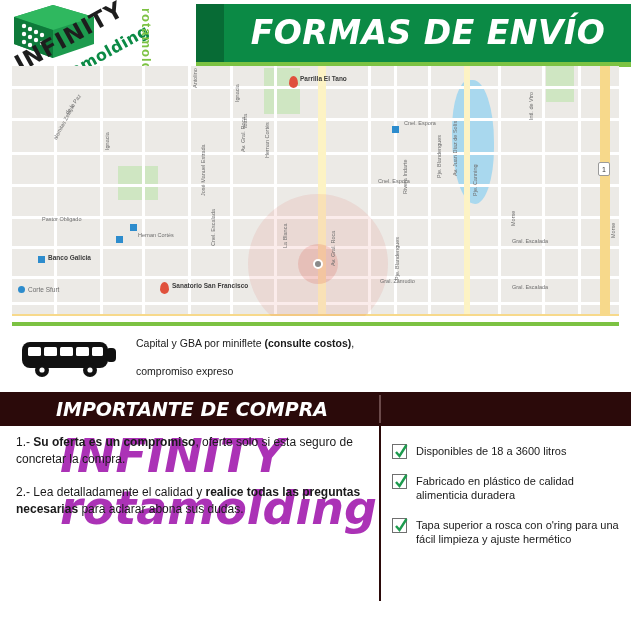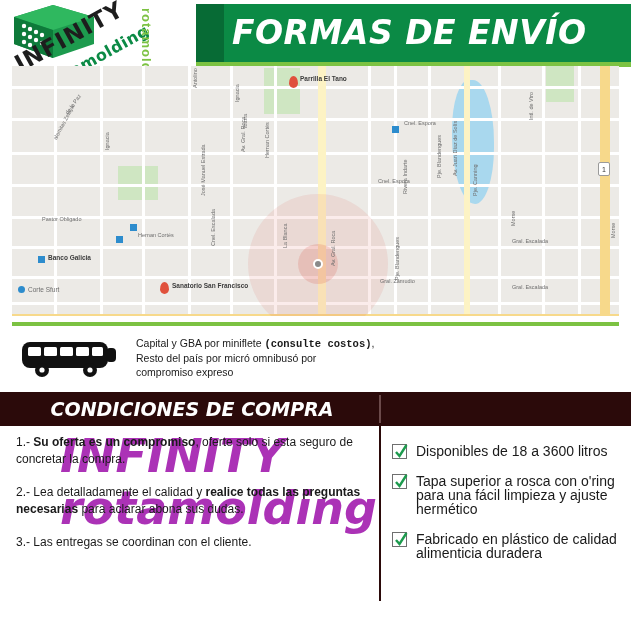--- a/index.html
+++ b/index.html
@@ -30,21 +30,21 @@
     position: absolute; left: 196px; top: 4px; width: 28px; height: 58px;
     background: #076b35;
   }
   .header-title {
     position: absolute; left: 232px; top: 10px; width: 392px; height: 46px;
     color: #ffffff;
     font-size: 33px;
     font-weight: bold;
     letter-spacing: 0.5px;
     line-height: 46px;
-    text-align: left;
+    text-align: center;
     font-style: italic;
     font-family: "DejaVu Sans", sans-serif;
   }
   .header-accent {
     position: absolute; left: 196px; top: 62px; width: 435px; height: 5px;
     background: #7cc242;
   }
 
   
   .logo-wrap {
@@ -130,21 +130,21 @@
   .ship-green-bar {
     position:absolute; left:0; top:0; width:607px; height:4px; background:#7cc242;
   }
   .bus {
     position:absolute; left:8px; top:14px; width:98px; height:42px;
   }
   .ship-text {
     position:absolute; left:124px; top:14px; width:260px;
     font-size:10.5px; color:#1a1a1a; line-height:14px;
   }
-  .ship-text b { font-weight:bold;font-family:Liberation Mono, monospace; }
+  .ship-text b { font-weight:bold; }
   .ship-note {
     position:absolute; left:400px; top:12px; width:207px; height:46px;
     background:#e2efd0;
     font-size:11px; font-weight:bold; color:#1a1a1a;
     padding:8px 10px; line-height:15px;
   }
 
   
   .dark-band {
     position:absolute; left:0; top:392px; width:631px; height:34px;
@@ -179,21 +179,21 @@
   .cond-item b { font-weight:bold; }
   .col-sep {
     position:absolute; left:379px; top:426px; width:2px; height:175px;
     background:#2b0a0a;
   }
   .dato-list {
     position:absolute; left:392px; top:444px; width:230px;
   }
   .dato-item {
     position:relative; padding-left:24px; margin-bottom:16px;
-    font-size:14px; color:#1a1a1a; line-height:14px;
+    font-size:11px; color:#1a1a1a; line-height:14px;
   }
   .check {
     position:absolute; left:0; top:0; width:15px; height:15px;
     border:1px solid #6f6f6f; background:#ffffff;
   }
   .check svg { position:absolute; left:1px; top:-2px; }
 
   
   .footer {
     position:absolute; left:0; top:604px; width:631px; height:27px;
@@ -328,70 +328,67 @@
       <rect x="56" y="11" width="13" height="9" rx="1.5" fill="#ffffff"></rect>
       <rect x="72" y="11" width="11" height="9" rx="1.5" fill="#ffffff"></rect>
       <circle cx="22" cy="34" r="7" fill="#111111"></circle>
       <circle cx="22" cy="34" r="2.6" fill="#ffffff"></circle>
       <circle cx="70" cy="34" r="7" fill="#111111"></circle>
       <circle cx="70" cy="34" r="2.6" fill="#ffffff"></circle>
     </svg>
 
     <div class="ship-text">
       <span>Capital y GBA por miniflete </span><b>(consulte costos)</b><span>,</span><br>
-      <span>Resto del país por micró omnibusó por</span><br>
+      <br>
       <span>compromiso expreso</span>
     </div>
 
   </div>
 
   <div class="dark-band">
     <div class="sep"></div>
   </div>
-  <div class="dark-title" id="cond-title">CONDICIONES DE COMPRA</div>
+  <div class="dark-title" id="cond-title">IMPORTANTE DE COMPRA</div>
 
   <div class="watermark">INFINITY rotamolding</div>
   <div class="col-sep"></div>
 
   <div class="cond-list">
     <div class="cond-item">
       <span>1.-</span><span> </span><b>Su oferta es un compromiso</b><span>, oferte solo si esta seguro de concretar la compra.</span>
     </div>
     <div class="cond-item">
       <span>2.-</span><span> Lea detalladamente el calidad y </span><b>realice todas las preguntas necesarias</b><span> para aclarar abona sus dudas.</span>
-    </div>
-    <div class="cond-item">
-      <span>3.-</span><span> Las entregas se coordinan con el cliente.</span>
     </div>
   </div>
 
   <div class="dato-list">
     <div class="dato-item">
       <span class="check">
         <svg width="14" height="18" viewBox="0 0 14 18">
             <path d="M2 9 L5.5 13 L12.5 2" stroke="#1d9b4e" stroke-width="2.4" fill="none"></path>
           </svg>
       </span>
       <span>Disponibles de 18 a 3600 litros</span>
     </div>
     <div class="dato-item">
       <span class="check">
         <svg width="14" height="18" viewBox="0 0 14 18">
             <path d="M2 9 L5.5 13 L12.5 2" stroke="#1d9b4e" stroke-width="2.4" fill="none"></path>
           </svg>
       </span>
-      <span>Tapa superior a rosca con o'ring para una fácil limpieza y ajuste hermético</span>
+      <span>Fabricado en plástico de calidad alimenticia duradera</span>
     </div>
     <div class="dato-item">
       <span class="check">
         <svg width="14" height="18" viewBox="0 0 14 18">
             <path d="M2 9 L5.5 13 L12.5 2" stroke="#1d9b4e" stroke-width="2.4" fill="none"></path>
           </svg>
       </span>
-      <span>Fabricado en plástico de calidad alimenticia duradera</span>
+      <span>Tapa superior a rosca con o'ring para una fácil limpieza y ajuste hermético</span>
     </div>
   </div>
 
   <div class="footer">
     
     
   </div>
 
 </div>
 

